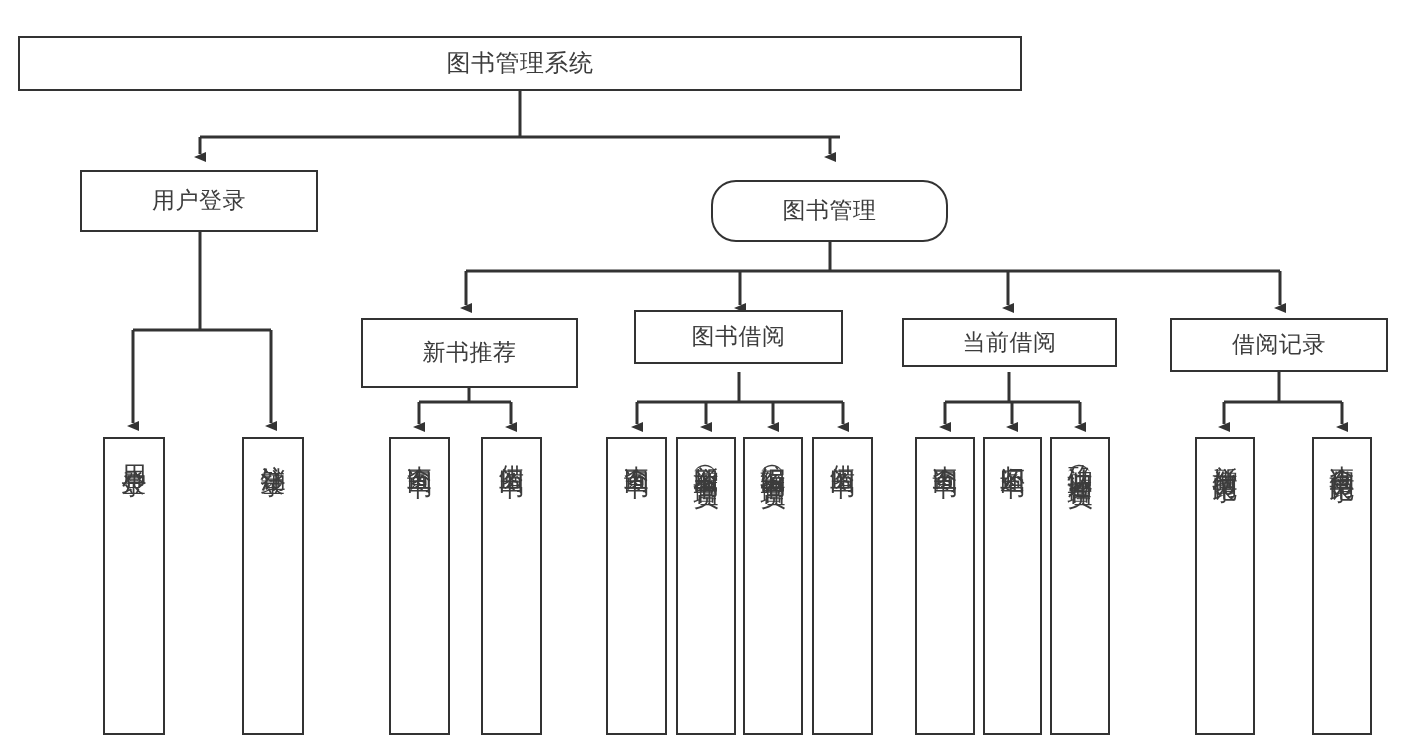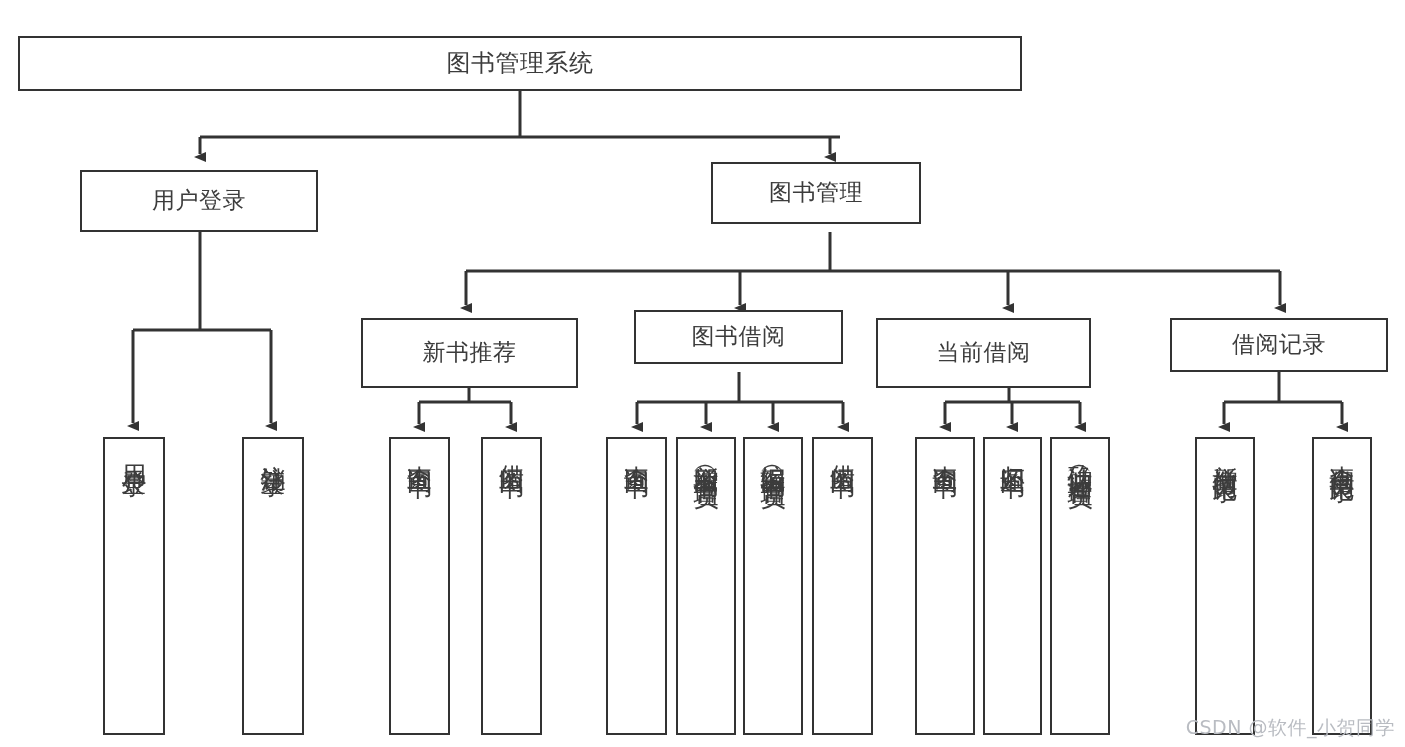--- a/index.html
+++ b/index.html
@@ -133,31 +133,31 @@
     </g>
   </svg>
 
   <div class="node horiz root" style="left:18px; top:12px; width:1004px; height:55px;margin-top:24px;">
     <span class="node-label">图书管理系统</span>
   </div>
 
   <div class="node horiz" style="left:80px; top:170px; width:238px; height:62px;">
     <span class="node-label">用户登录</span>
   </div>
-  <div class="node horiz" style="left:711px; top:162px; width:210px; height:62px;">
+  <div class="node horiz" style="left:711px; top:180px; width:237px; height:62px;border-radius:25px;">
     <span class="node-label">图书管理</span>
   </div>
 
   <div class="node horiz" style="left:361px; top:318px; width:217px; height:70px;">
     <span class="node-label">新书推荐</span>
   </div>
   <div class="node horiz" style="left:634px; top:310px; width:209px; height:54px;">
     <span class="node-label">图书借阅</span>
   </div>
-  <div class="node horiz" style="left:876px; top:318px; width:215px; height:70px;font-family:Liberation Serif, serif;">
+  <div class="node horiz" style="left:902px; top:318px; width:215px; height:49px;font-family:Liberation Serif, serif;">
     <span class="node-label">当前借阅</span>
   </div>
   <div class="node horiz" style="left:1170px; top:318px; width:218px; height:54px;align-items:center;">
     <span class="node-label">借阅记录</span>
   </div>
 
   <div class="node vert" style="left:103px; top:437px; width:62px; height:298px;">
     <span class="node-label">用户登录</span>
   </div>
   <div class="node vert" style="left:242px; top:437px; width:62px; height:298px;">
@@ -194,15 +194,14 @@
     <span class="node-label">确认归还（管理员）</span>
   </div>
 
   <div class="node vert" style="left:1195px; top:437px; width:60px; height:298px;">
     <span class="node-label">新增借阅记录</span>
   </div>
   <div class="node vert" style="left:1312px; top:437px; width:60px; height:298px;">
     <span class="node-label">查询借阅记录</span>
   </div>
 
-  <div id="watermark">CSDN @软件_小贺同学</div>
 
 </div>
 
 </body></html>

